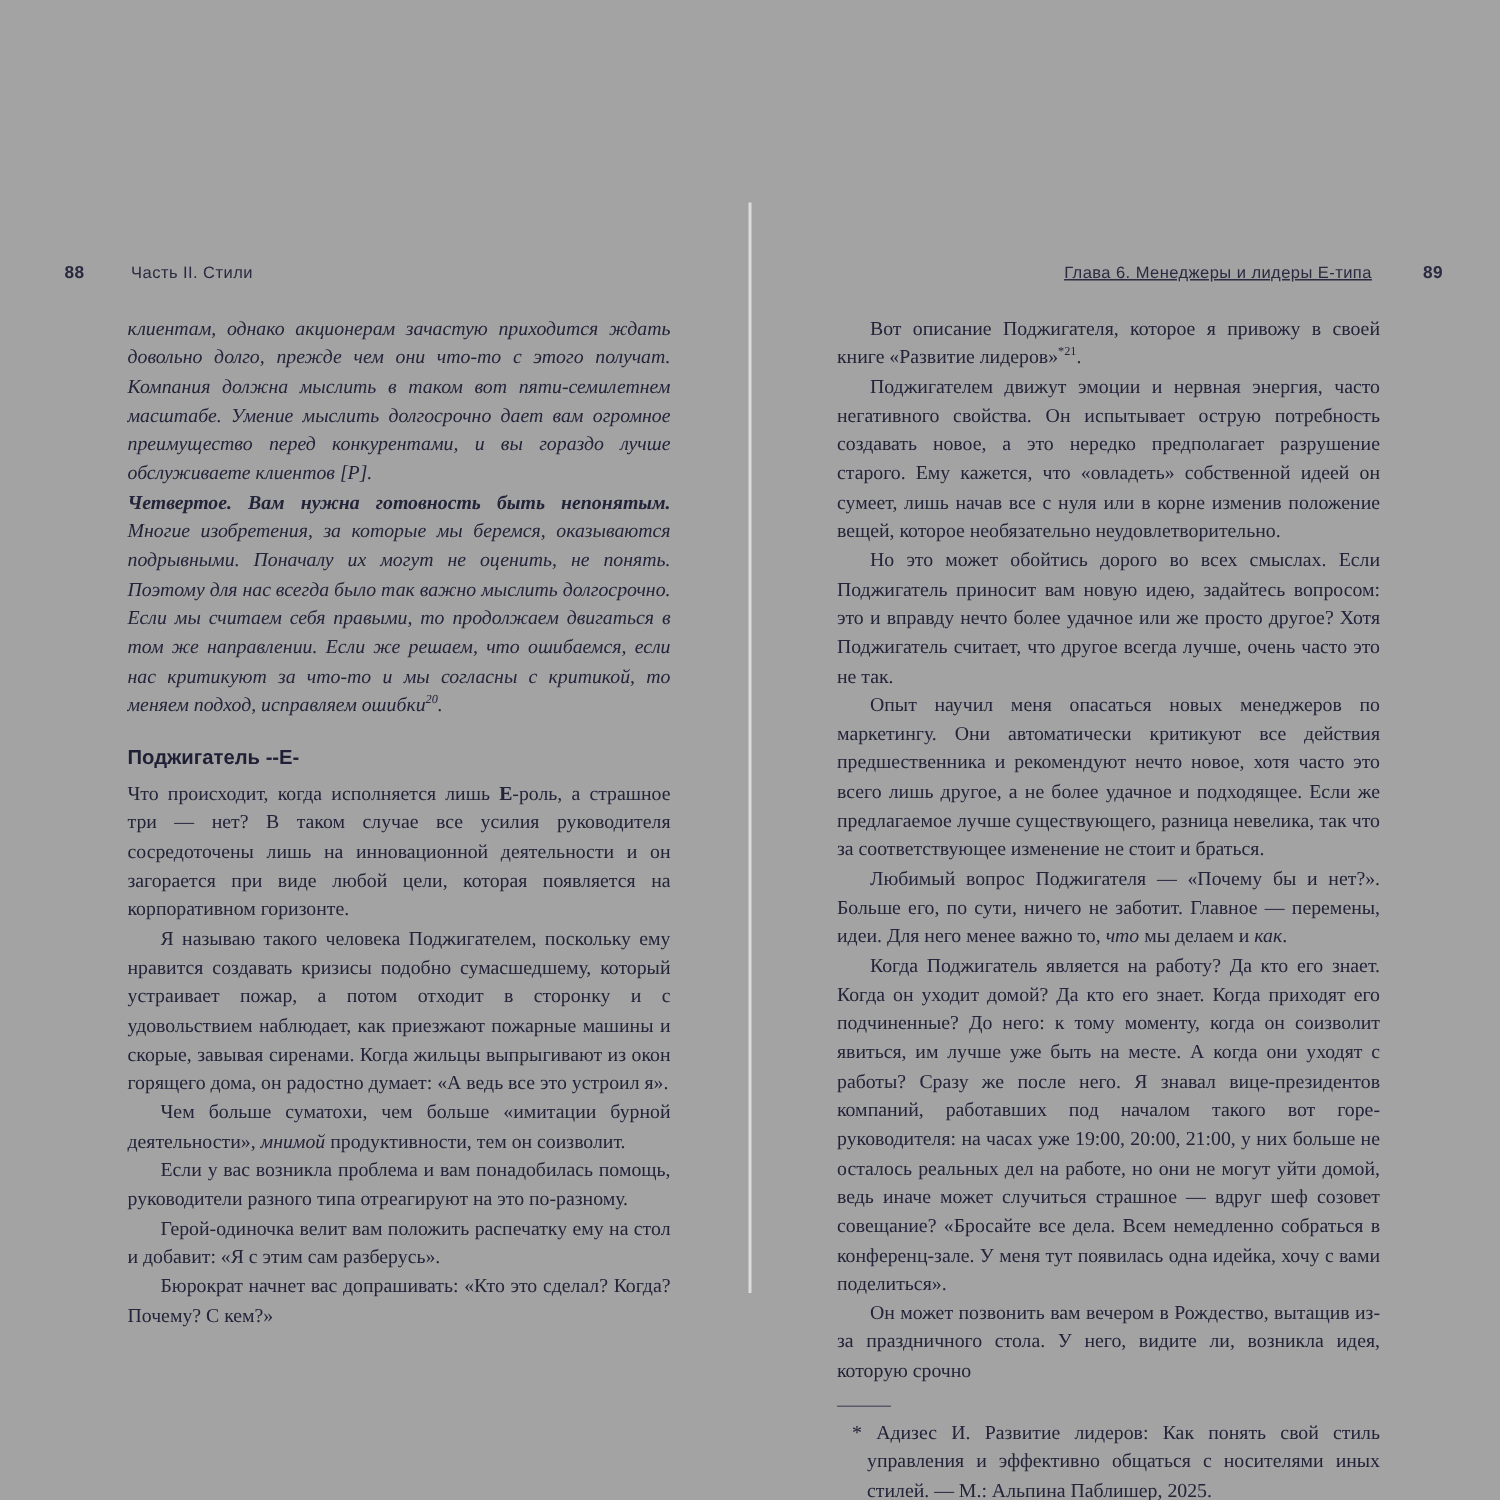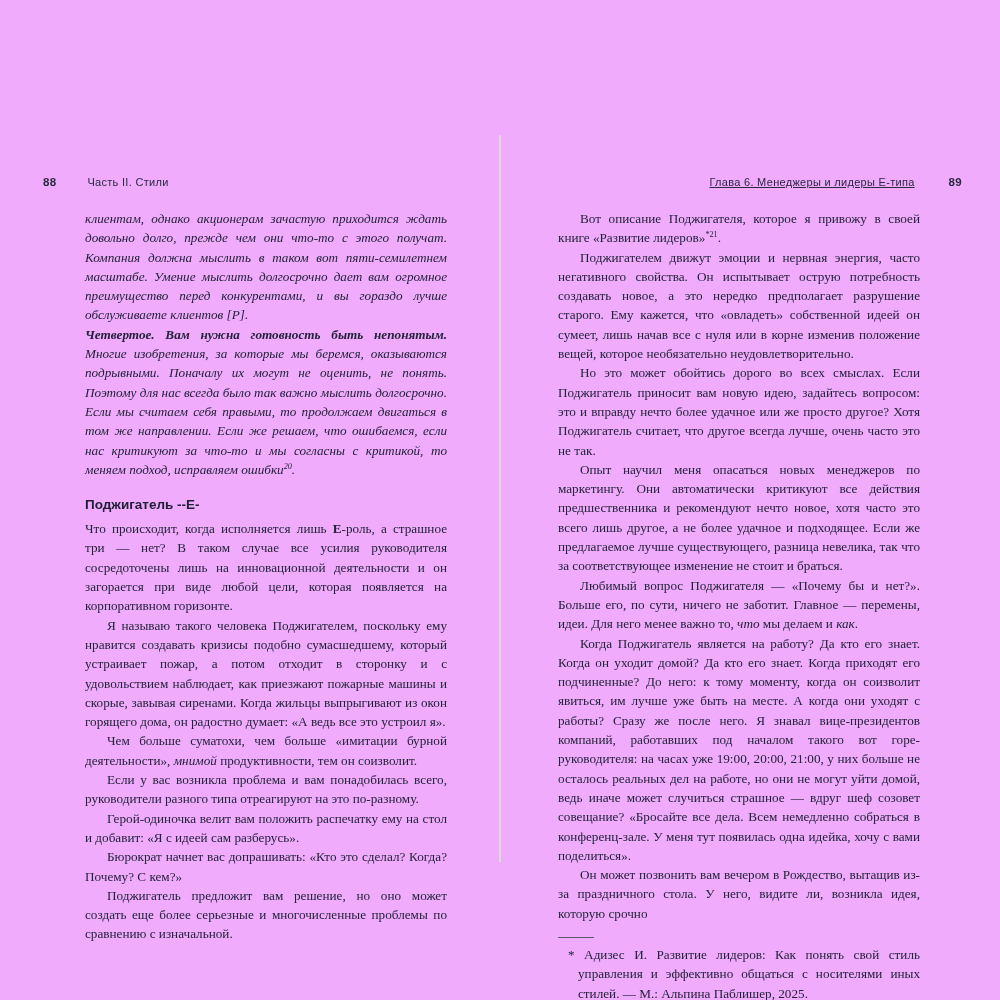--- a/index.html
+++ b/index.html
@@ -3,21 +3,21 @@
 <meta charset="utf-8">
 <style>
   html, body { margin: 0; padding: 0; }
   body {
     width: 1000px; height: 1000px;
     background: #ffffff;
     font-family: "Liberation Serif", serif;
     color: #23233a;
     overflow: hidden;
   }
-  .spread { position: relative; width: 1000px; height: 1000px; background: #f0abfc; }
+  .spread { position: relative; width: 1000px; height: 1000px; background: #a3a3a3; }
 
   .center-divider {
     position: absolute; left: 499px; top: 135px;
     width: 2px; height: 727px; background: #dcdcdc;
   }
 
   .page { position: absolute; top: 176px; width: 404px; }
   .page-left  { left: 43px; }
   .page-right { left: 558px; }
 
@@ -84,24 +84,23 @@
     <div class="page-body">
       <div class="quote-block">
           <p><span>клиентам, однако акционерам зачастую приходится ждать довольно долго, прежде чем они что-то с этого получат. Компания должна мыслить в таком вот пяти-семилетнем масштабе. Умение мыслить долгосрочно дает вам огромное преимущество перед конкурентами, и вы гораздо лучше обслуживаете клиентов [P].</span></p>
           <p><span class="s-bi">Четвертое. Вам нужна готовность быть непонятым.</span><span> Многие изобретения, за которые мы беремся, оказываются подрывными. Поначалу их могут не оценить, не понять. Поэтому для нас всегда было так важно мыслить долгосрочно. Если мы считаем себя правыми, то продолжаем двигаться в том же направлении. Если же решаем, что ошибаемся, если нас критикуют за что-то и мы согласны с критикой, то меняем подход, исправляем ошибки</span><sup class="s-sup">20</sup><span>.</span></p>
         </div>
       <div class="section-heading">Поджигатель --E-</div>
       <div>
           <p><span>Что происходит, когда исполняется лишь </span><span class="s-b">E</span><span>-роль, а страшное три — нет? В таком случае все усилия руководителя сосредоточены лишь на инновационной деятельности и он загорается при виде любой цели, которая появляется на корпоративном горизонте.</span></p>
           <p class="indent"><span>Я называю такого человека Поджигателем, поскольку ему нравится создавать кризисы подобно сумасшедшему, который устраивает пожар, а потом отходит в сторонку и с удовольствием наблюдает, как приезжают пожарные машины и скорые, завывая сиренами. Когда жильцы выпрыгивают из окон горящего дома, он радостно думает: «А ведь все это устроил я».</span></p>
           <p class="indent"><span>Чем больше суматохи, чем больше «имитации бурной деятельности», </span><span class="s-i">мнимой</span><span> продуктивности, тем он соизволит.</span></p>
-          <p class="indent"><span>Если у вас возникла проблема и вам понадобилась всего, руководители разного типа отреагируют на это по-разному.</span></p>
-          <p class="indent"><span>Герой-одиночка велит вам положить распечатку ему на стол и добавит: «Я с идеей сам разберусь».</span></p>
+          <p class="indent"><span>Если у вас возникла проблема и вам понадобилась помощь, руководители разного типа отреагируют на это по-разному.</span></p>
+          <p class="indent"><span>Герой-одиночка велит вам положить распечатку ему на стол и добавит: «Я с этим сам разберусь».</span></p>
           <p class="indent"><span>Бюрократ начнет вас допрашивать: «Кто это сделал? Когда? Почему? С кем?»</span></p>
-          <p class="indent"><span>Поджигатель предложит вам решение, но оно может создать еще более серьезные и многочисленные проблемы по сравнению с изначальной.</span></p>
         </div>
     </div>
   </div>
 
   <div class="page page-right">
     <div class="running-head">
       <span class="rh-title">Глава 6. Менеджеры и лидеры Е-типа</span>
       <span class="folio">89</span>
     </div>
     <div class="page-body">

